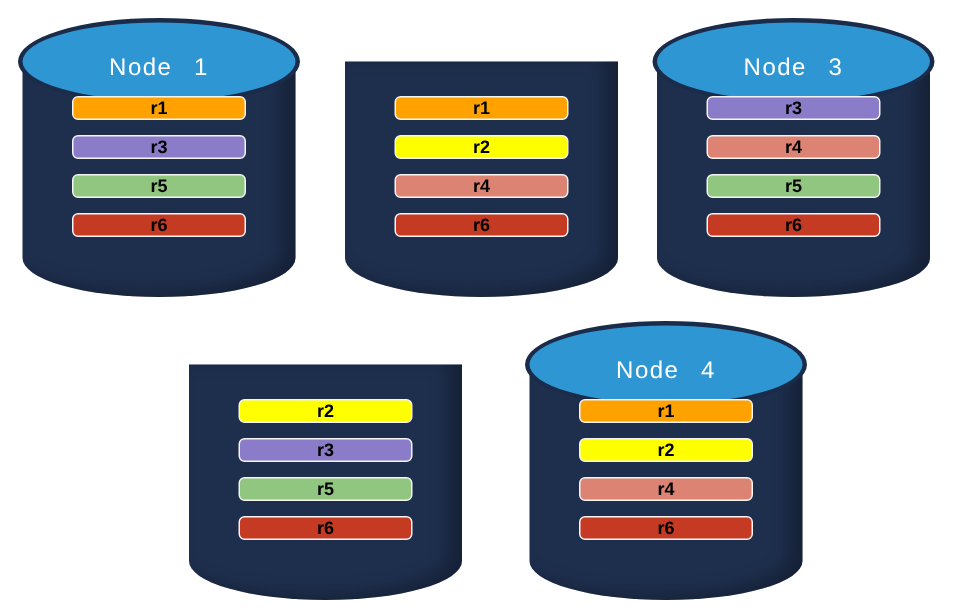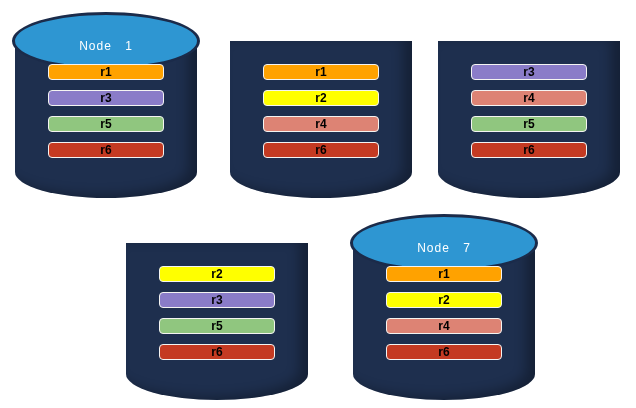--- a/index.html
+++ b/index.html
@@ -37,21 +37,21 @@
     left: 1px; top: 0;
     width: 188px; height: 58px;
     box-sizing: border-box;
     background: #2E96D2;
     border: 3px solid #1B2B4A;
     border-radius: 50%;
     display: flex; align-items: center; justify-content: center;
   }
   .node-title {
     color: #ffffff;
-    font-size: 12px;
+    font-size: 16px;
     letter-spacing: 1px;
     word-spacing: 9px;
     white-space: nowrap;
     margin-top: 10px;
   }
   .bars {
     position: absolute;
     left: 0; top: 52px;
     width: 190px;
     display: flex; flex-direction: column;
@@ -92,20 +92,23 @@
       <div class="bars">
         <div class="bar" style="background: rgb(255, 162, 0);">r1</div>
         <div class="bar" style="background: rgb(255, 255, 0);">r2</div>
         <div class="bar" style="background: rgb(221, 131, 116);">r4</div>
         <div class="bar" style="background: rgb(196, 58, 34);">r6</div>
       </div>
     </div>
 
     <div class="node pos-3">
       <div class="cyl-body"></div>
+      <div class="cyl-top">
+        <span class="node-title">Node 3</span>
+      </div>
       <div class="bars">
         <div class="bar" style="background: rgb(138, 124, 200);">r3</div>
         <div class="bar" style="background: rgb(221, 131, 116);">r4</div>
         <div class="bar" style="background: rgb(144, 198, 127);">r5</div>
         <div class="bar" style="background: rgb(196, 58, 34);">r6</div>
       </div>
     </div>
 
     <div class="node pos-4">
       <div class="cyl-body"></div>
@@ -113,21 +116,21 @@
         <div class="bar" style="background: rgb(255, 255, 0);">r2</div>
         <div class="bar" style="background: rgb(138, 124, 200);">r3</div>
         <div class="bar" style="background: rgb(144, 198, 127);">r5</div>
         <div class="bar" style="background: rgb(196, 58, 34);">r6</div>
       </div>
     </div>
 
     <div class="node pos-5">
       <div class="cyl-body"></div>
       <div class="cyl-top">
-        <span class="node-title">Node 7</span>
+        <span class="node-title">Node 4</span>
       </div>
       <div class="bars">
         <div class="bar" style="background: rgb(255, 162, 0);">r1</div>
         <div class="bar" style="background: rgb(255, 255, 0);">r2</div>
         <div class="bar" style="background: rgb(221, 131, 116);">r4</div>
         <div class="bar" style="background: rgb(196, 58, 34);">r6</div>
       </div>
     </div>
   </div>
 

